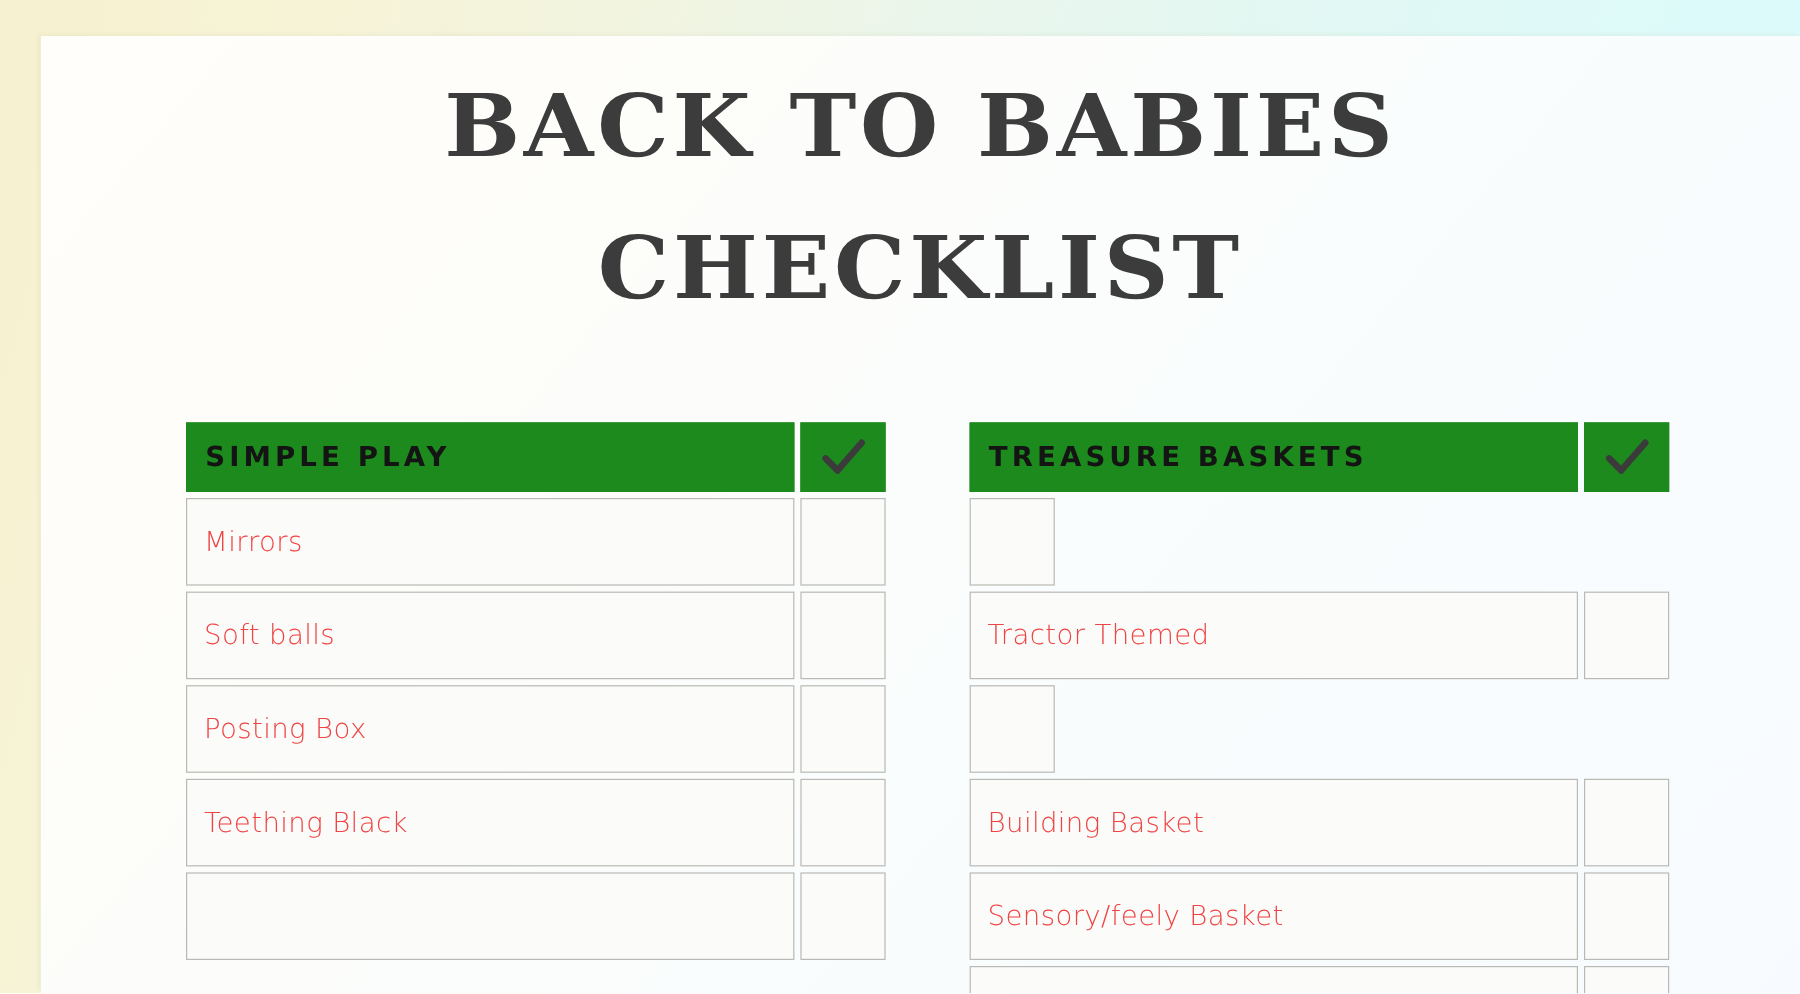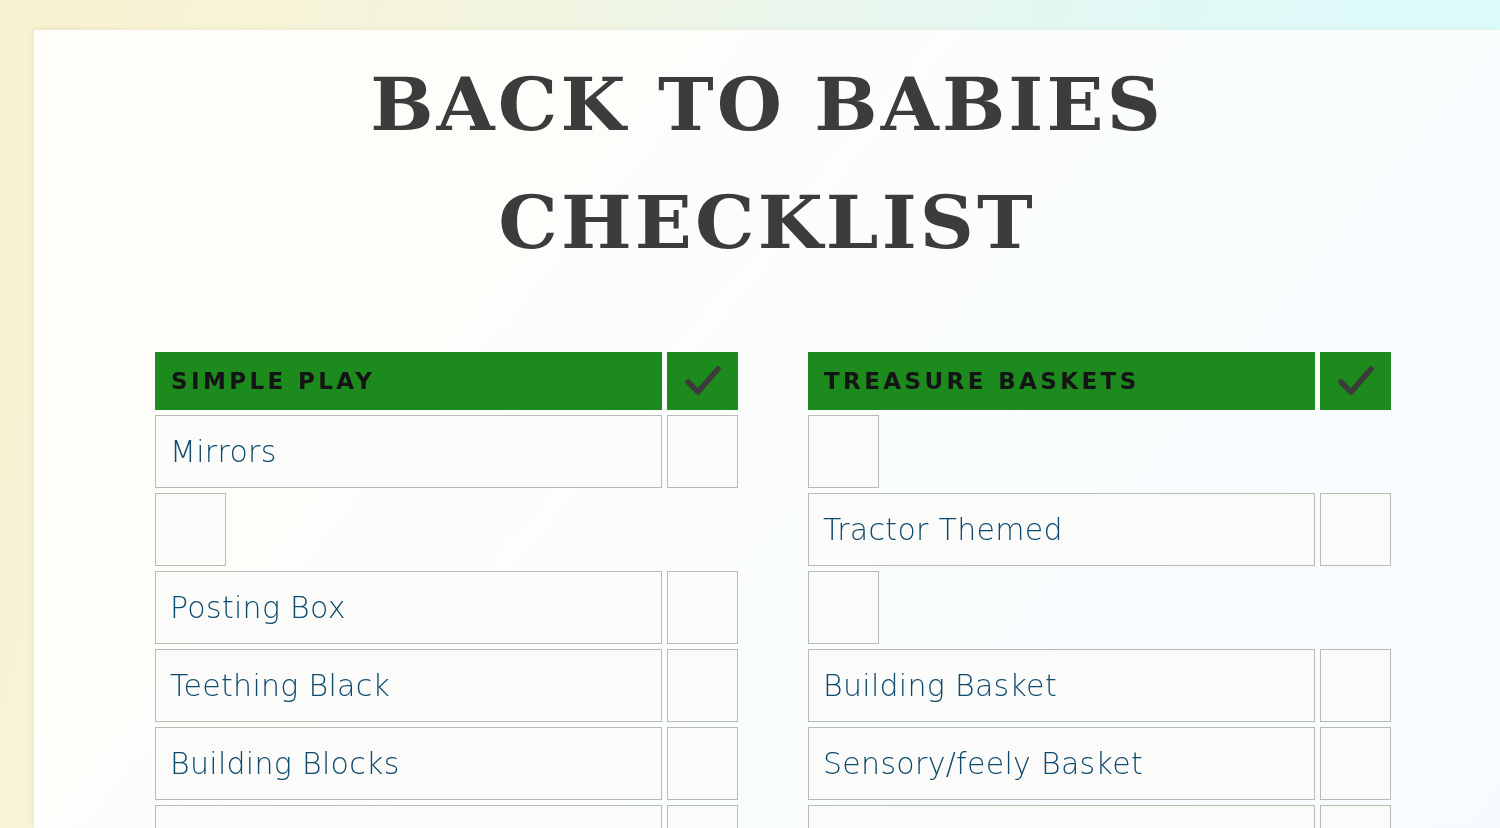--- a/index.html
+++ b/index.html
@@ -93,23 +93,23 @@
   }
   .cell-label {
     flex: 1 1 auto;
     border: 1px solid #b9b9b5;
     background: #fbfbf9;
     display: flex;
     align-items: center;
     padding-left: 14px;
     box-sizing: border-box;
     font-family: "DejaVu Sans", sans-serif;
-    font-size: 30px;
+    font-size: 23px;
     font-weight: 300;
-    color: #0c4a6e;
+    color: #ef4444;
     letter-spacing: 0.3px;
   }
   .cell-check {
     flex: 0 0 71px;
     width: 71px;
     border: 1px solid #b9b9b5;
     background: #fbfbfa;
     box-sizing: border-box;
   }
 
@@ -163,32 +163,29 @@
                   <path d="M5 21 L15 31 L35 8" fill="none" stroke="#3b3b3b" stroke-width="5.5" stroke-linecap="round" stroke-linejoin="round"></path>
                 </svg>
               </span>
             </div>
           </div>
           <div class="row">
             <div class="cell-label">Mirrors</div>
             <div class="cell-check"></div>
           </div>
           <div class="row">
+            <div class="cell-label">Soft balls</div>
             <div class="cell-check"></div>
           </div>
           <div class="row">
             <div class="cell-label">Posting Box</div>
             <div class="cell-check"></div>
           </div>
           <div class="row">
             <div class="cell-label">Teething Black</div>
-            <div class="cell-check"></div>
-          </div>
-          <div class="row">
-            <div class="cell-label">Building Blocks</div>
             <div class="cell-check"></div>
           </div>
           <div class="row">
             <div class="cell-label"></div>
             <div class="cell-check"></div>
           </div>
         </div>
         <div class="checklist-table">
           <div class="row header">
             <div class="cell-label">Treasure Baskets</div>

